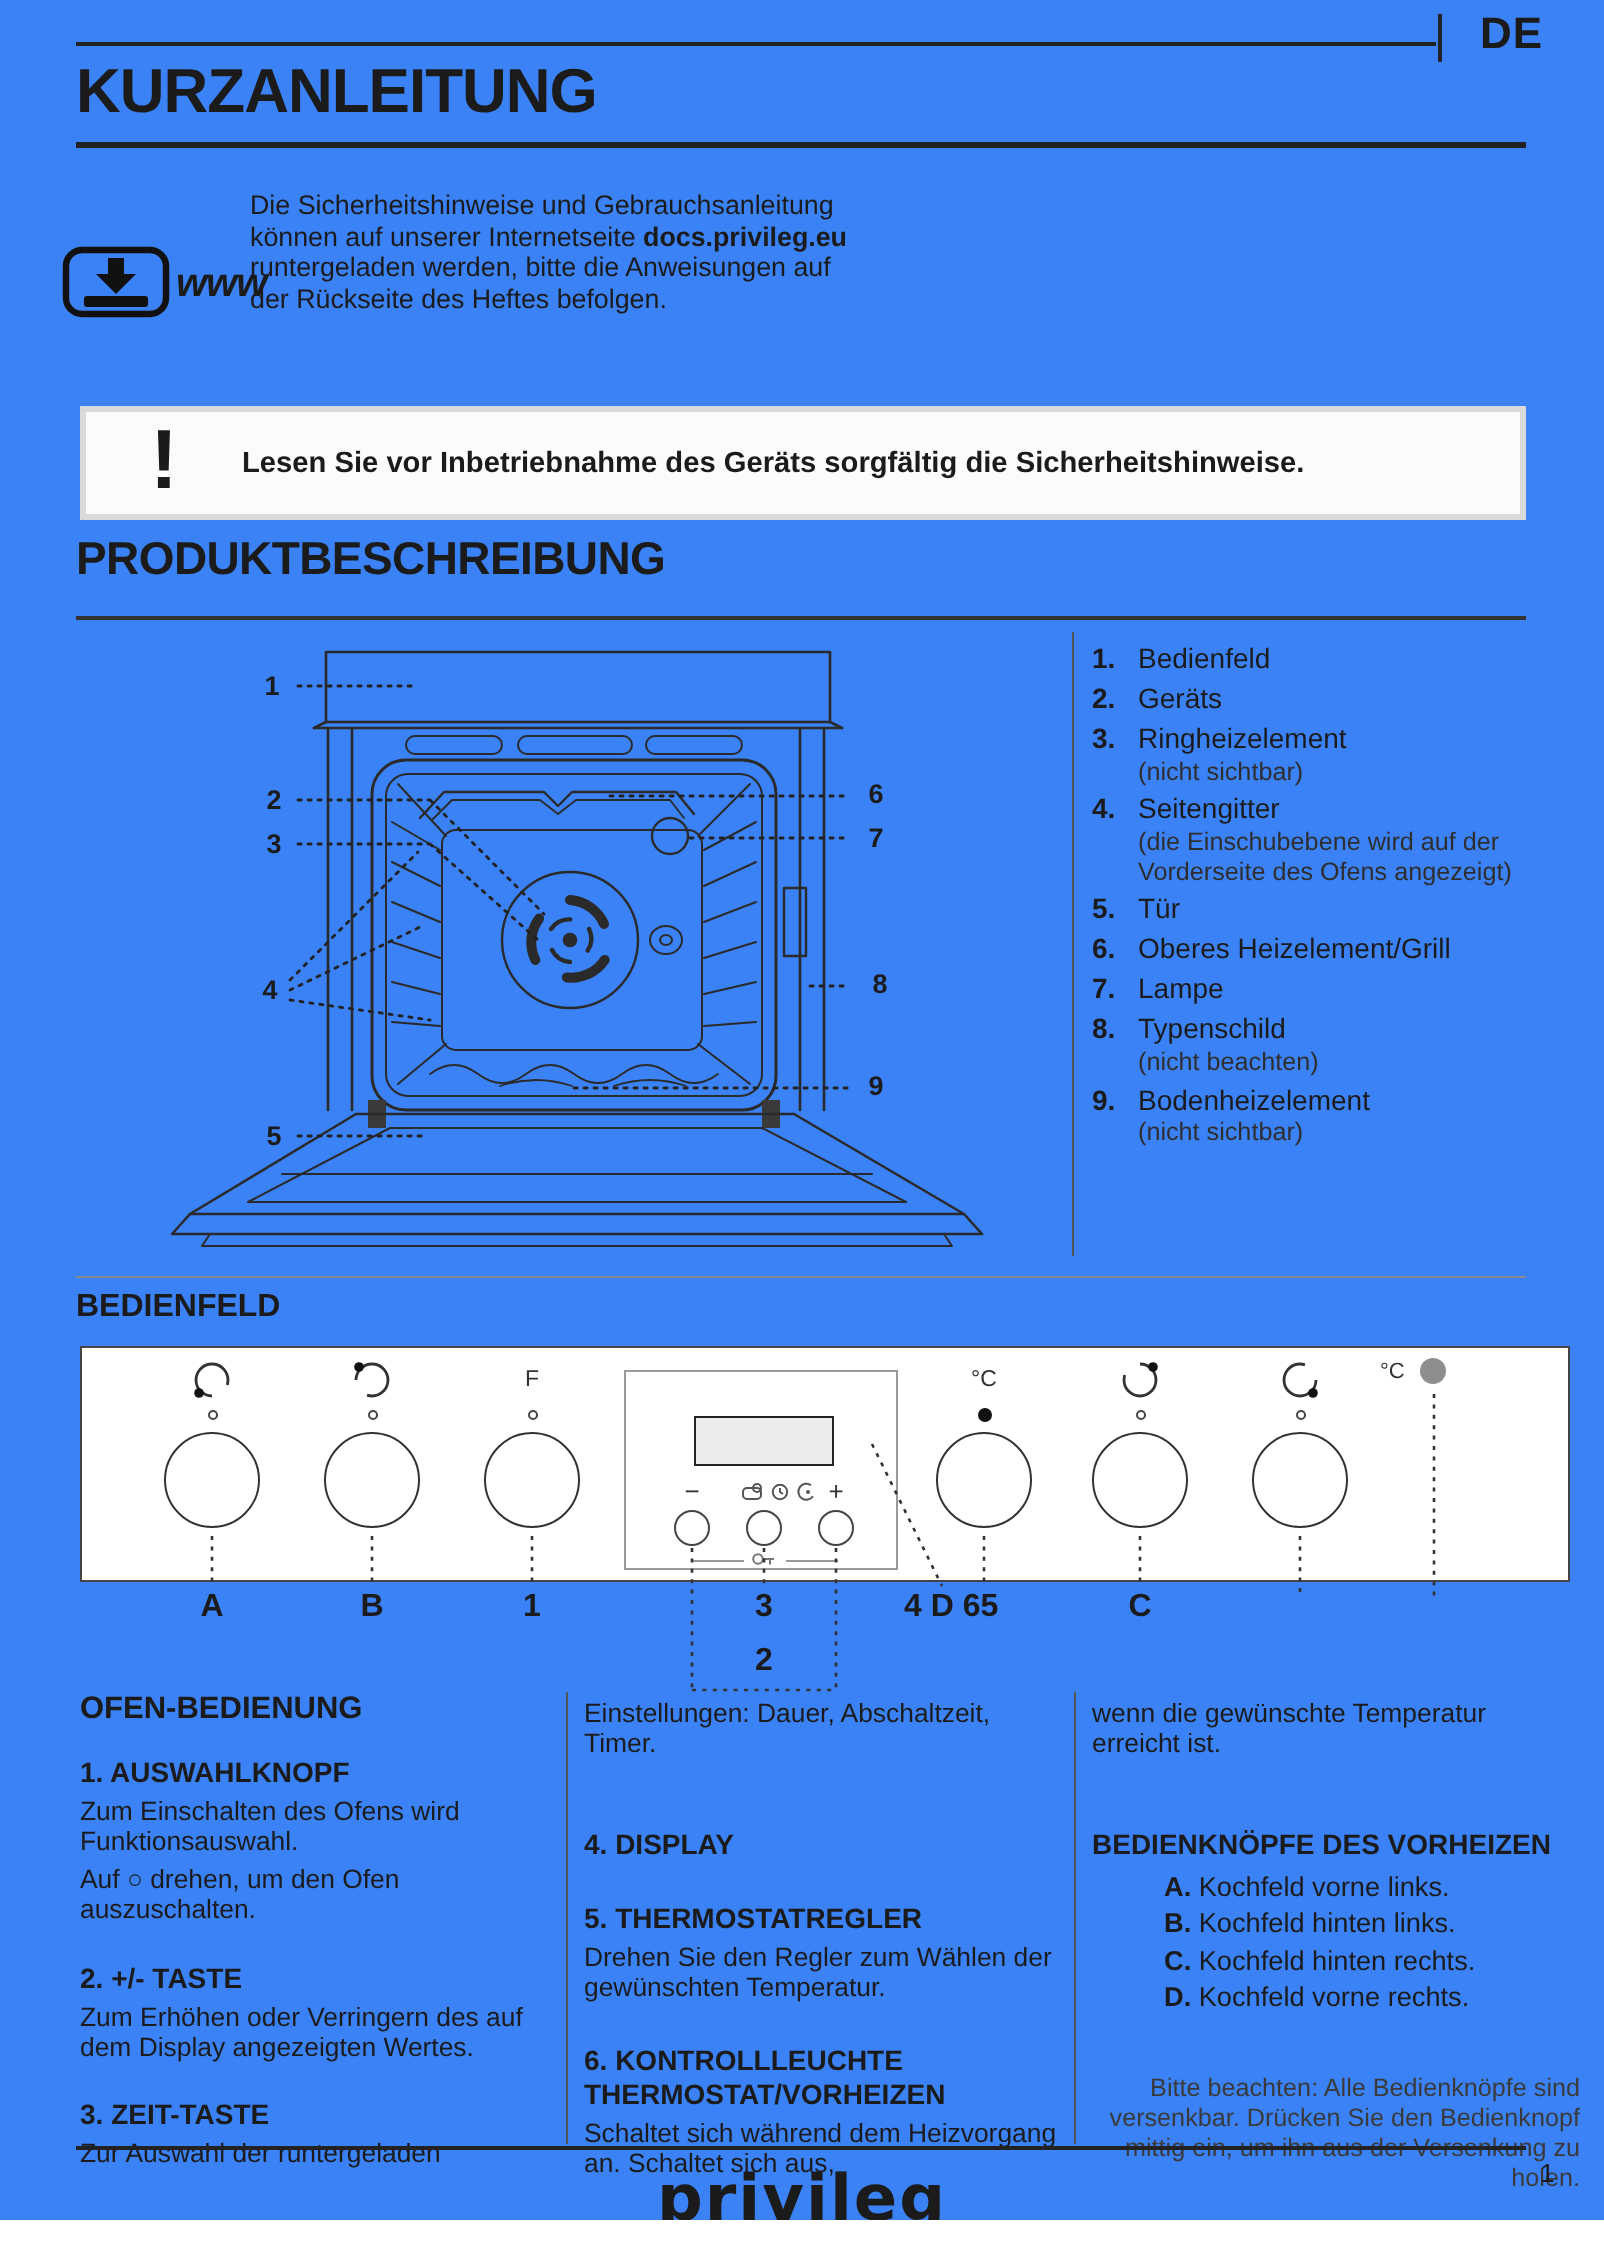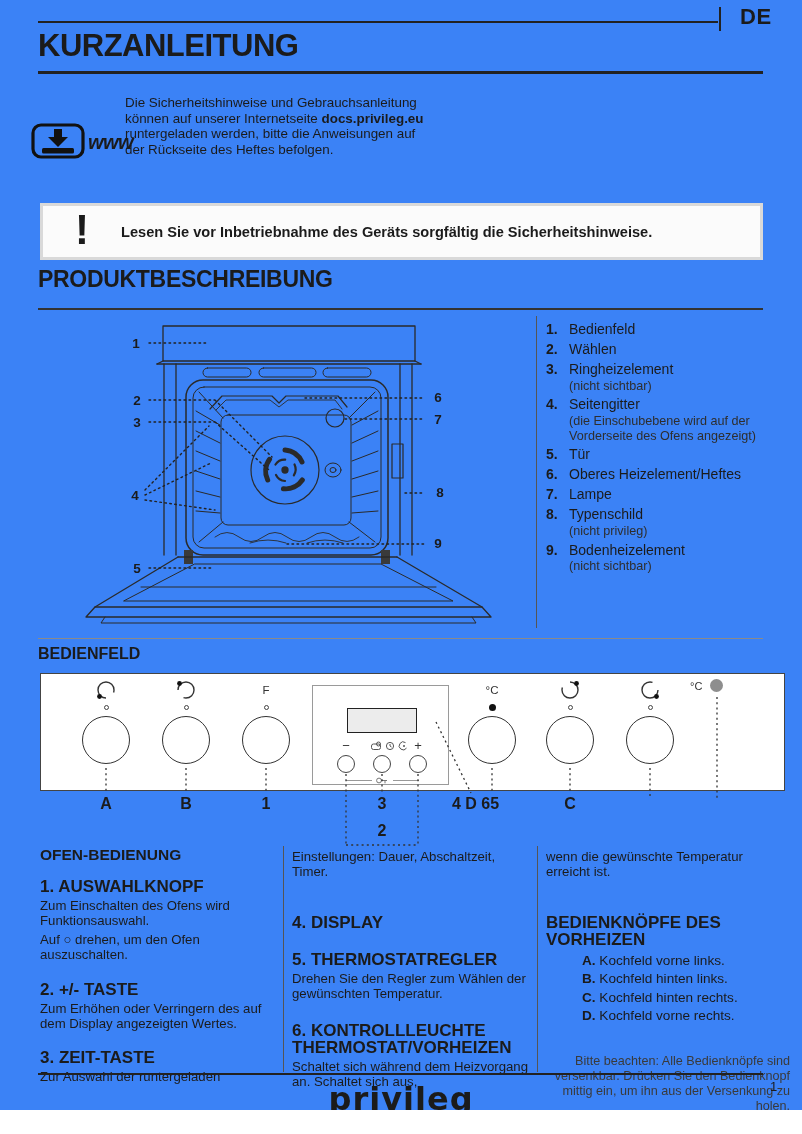--- a/index.html
+++ b/index.html
@@ -68,21 +68,21 @@
 
   
   .columns { position:absolute; left:40px; top:846px; width:750px; height:226px; }
   .col { position:absolute; top:0; }
   .col0 { left:0;   width:236px; }
   .col1 { left:252px; width:237px; }
   .col2 { left:506px; width:244px; }
   .vdiv { position:absolute; top:0; width:1px; height:226px; background:#555; }
   .vd1 { left:243px; } .vd2 { left:497px; }
   .col-head { font-size:15.5px; font-weight:800; }
-  .col-sub  { font-size:17px; font-weight:800; margin-top:14px; line-height:17px; }
+  .col-sub  { font-size:14px; font-weight:800; margin-top:14px; line-height:17px; }
   .col-p    { font-size:13.2px; line-height:15.4px; margin-top:3px; }
   .col-pairs{ margin-top:4px; font-size:13.6px; line-height:18.5px;margin-left:36px; }
   .col-pairs b { font-weight:800; }
   .col-note { font-size:12.6px; line-height:15px; color:#3a3a3a; margin-top:28px;text-align:right; }
   .gap-sm { margin-top:18px; } .gap-md { margin-top:20px; } .gap-lg { margin-top:34px; }
 
   
   .foot-rule { left:38px; top:1073px; width:725px; height:1.6px; }
   .brand  { position:absolute; left:0; right:0; top:1080px; text-align:center;
             font-family:"DejaVu Sans", sans-serif; font-size:32px; font-weight:800; letter-spacing:1px; }
@@ -218,27 +218,27 @@
     <div class="co" style="left:92px;top:254px">5</div>
     <div class="co" style="left:393px;top:83px">6</div>
     <div class="co" style="left:393px;top:105px">7</div>
     <div class="co" style="left:395px;top:178px">8</div>
     <div class="co" style="left:393px;top:229px">9</div>
   </div>
 
   <div class="legend-div"></div>
   <ol class="legend" id="legend">
       <li class="leg-item"><b>1.</b><span>Bedienfeld</span></li>
-      <li class="leg-item"><b>2.</b><span>Wählen</span></li>
+      <li class="leg-item"><b>2.</b><span>Geräts</span></li>
       <li class="leg-item"><b>3.</b><span>Ringheizelement</span><div class="leg-note">(nicht sichtbar)</div></li>
       <li class="leg-item"><b>4.</b><span>Seitengitter</span><div class="leg-note">(die Einschubebene wird auf der Vorderseite des Ofens angezeigt)</div></li>
       <li class="leg-item"><b>5.</b><span>Tür</span></li>
-      <li class="leg-item"><b>6.</b><span>Oberes Heizelement/Heftes</span></li>
+      <li class="leg-item"><b>6.</b><span>Oberes Heizelement/Grill</span></li>
       <li class="leg-item"><b>7.</b><span>Lampe</span></li>
-      <li class="leg-item"><b>8.</b><span>Typenschild</span><div class="leg-note">(nicht privileg)</div></li>
+      <li class="leg-item"><b>8.</b><span>Typenschild</span><div class="leg-note">(nicht beachten)</div></li>
       <li class="leg-item"><b>9.</b><span>Bodenheizelement</span><div class="leg-note">(nicht sichtbar)</div></li>
     </ol>
 
   <div class="thin-rule abs"></div>
   <h3 class="abs h3">BEDIENFELD</h3>
 
   <div class="panelbox"></div>
 
   <div class="knob" style="left:76px">
     <div class="kicon">

